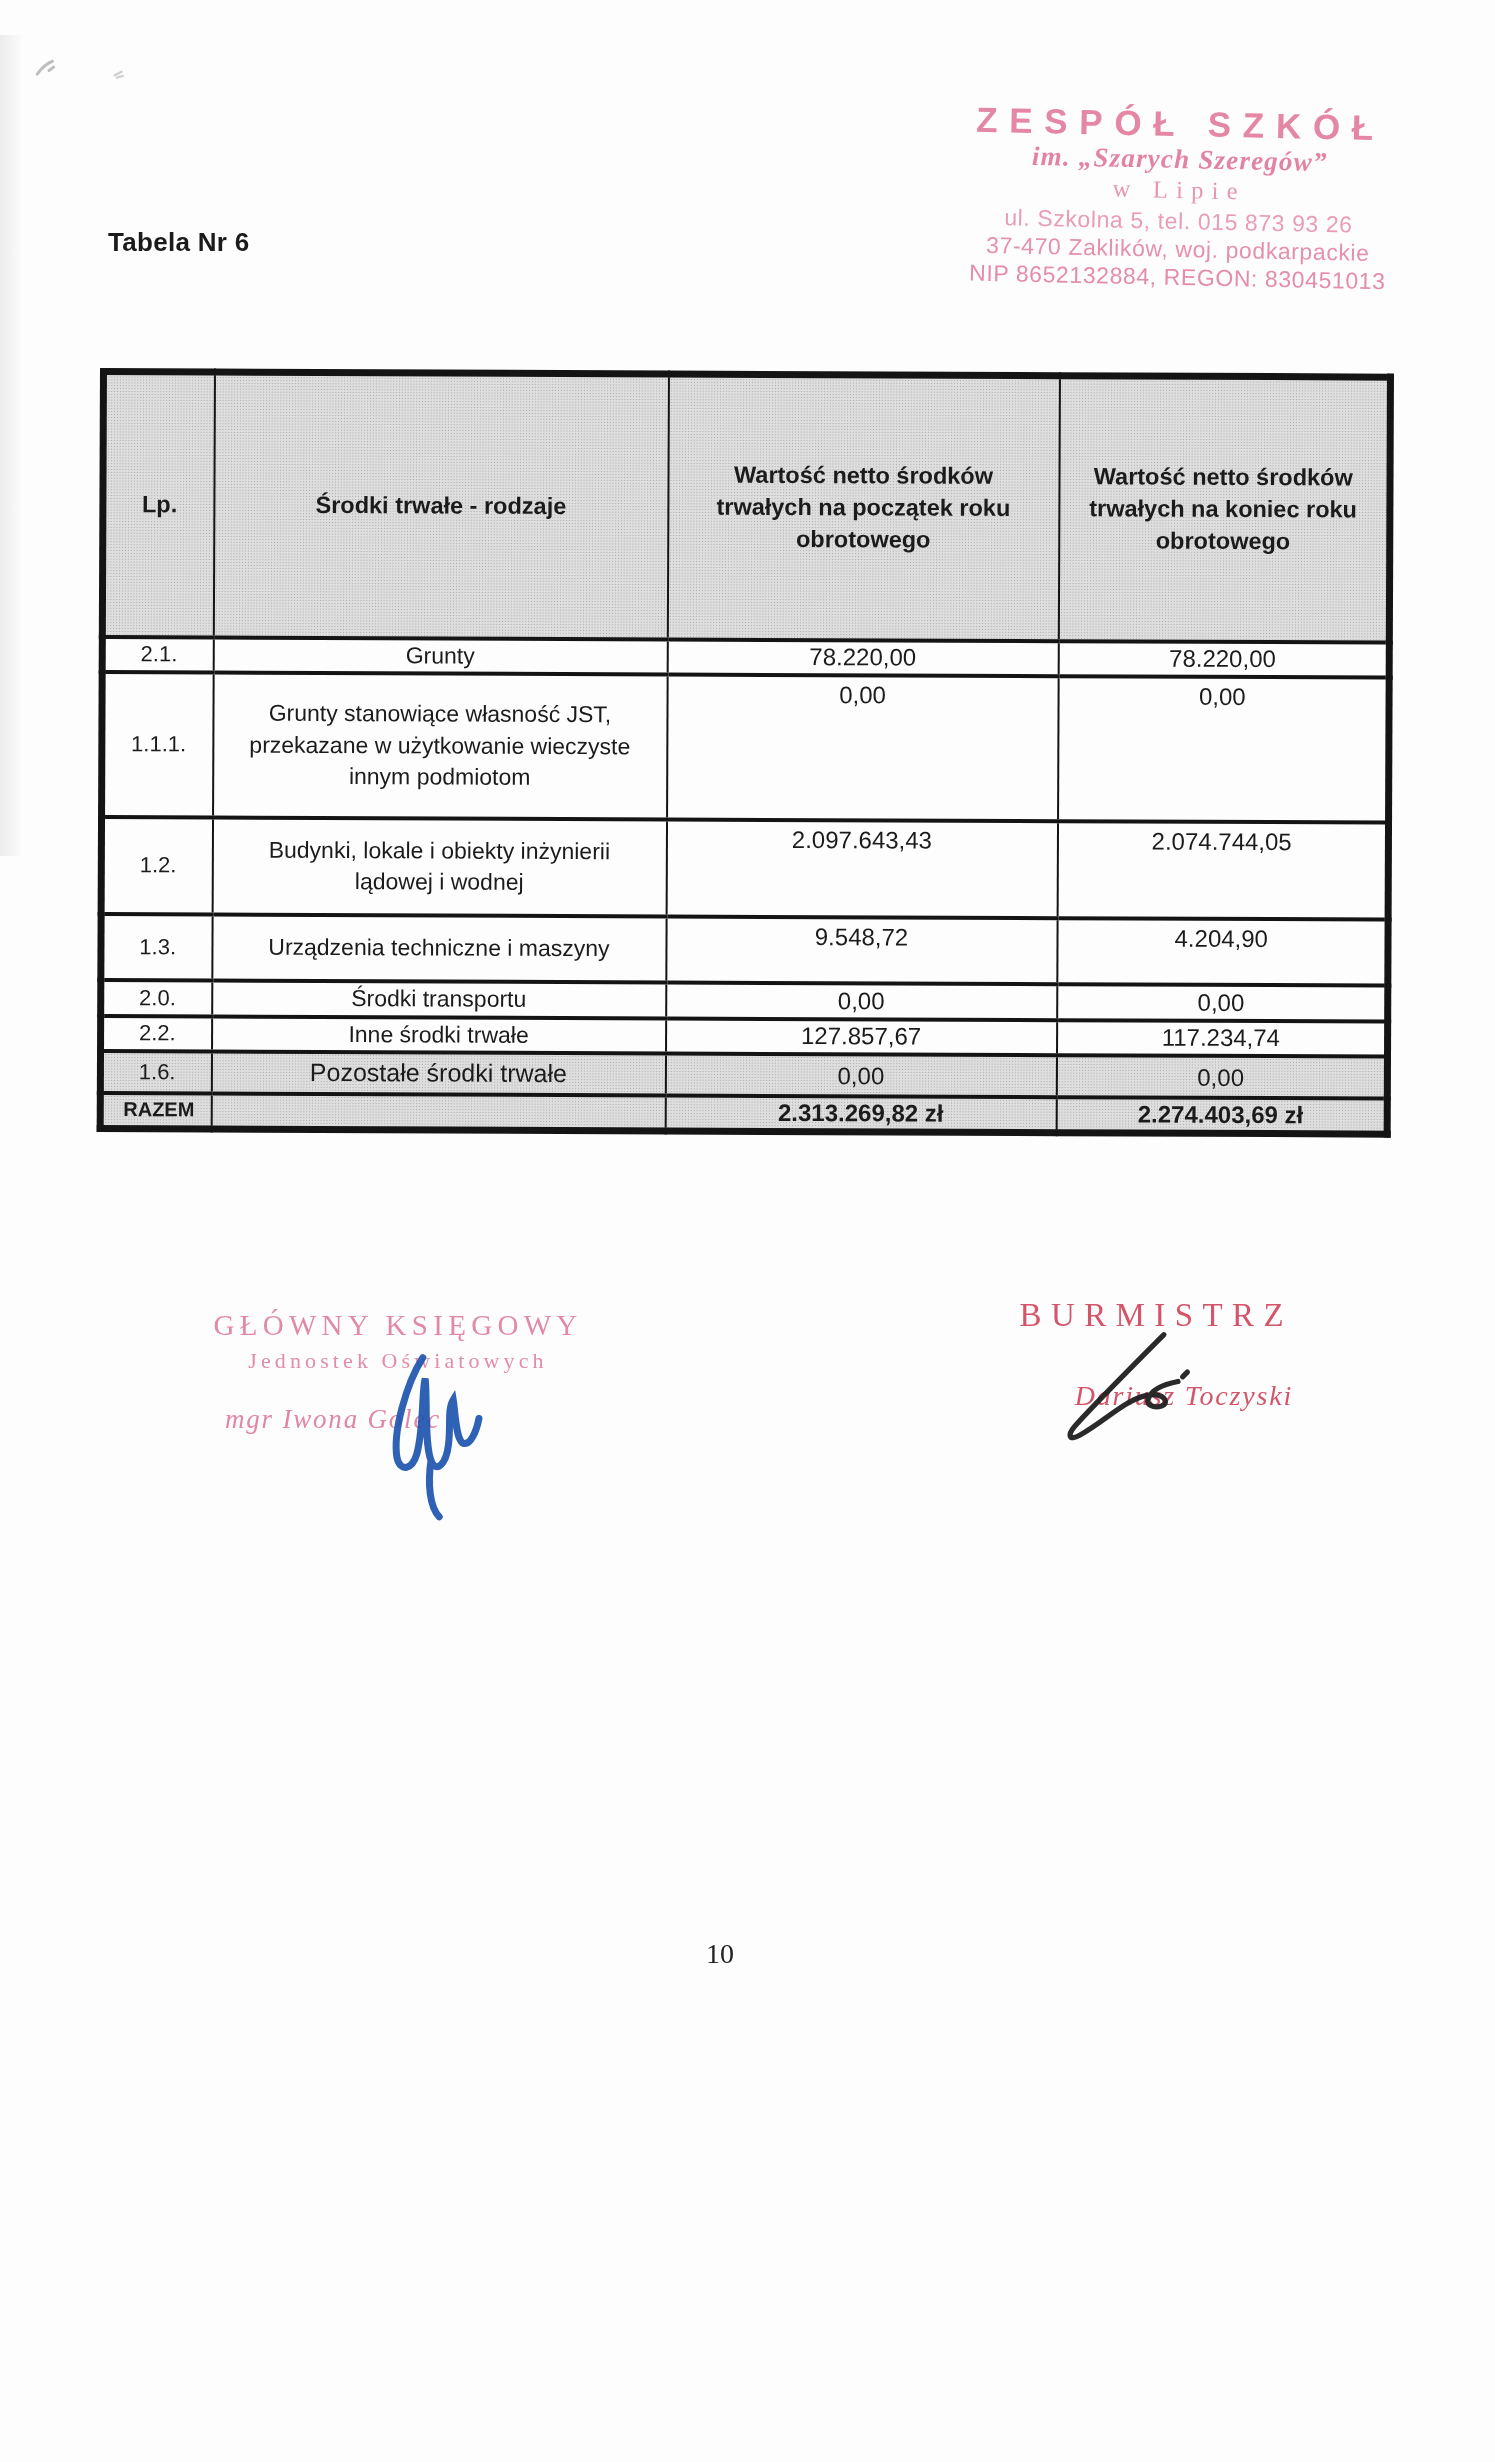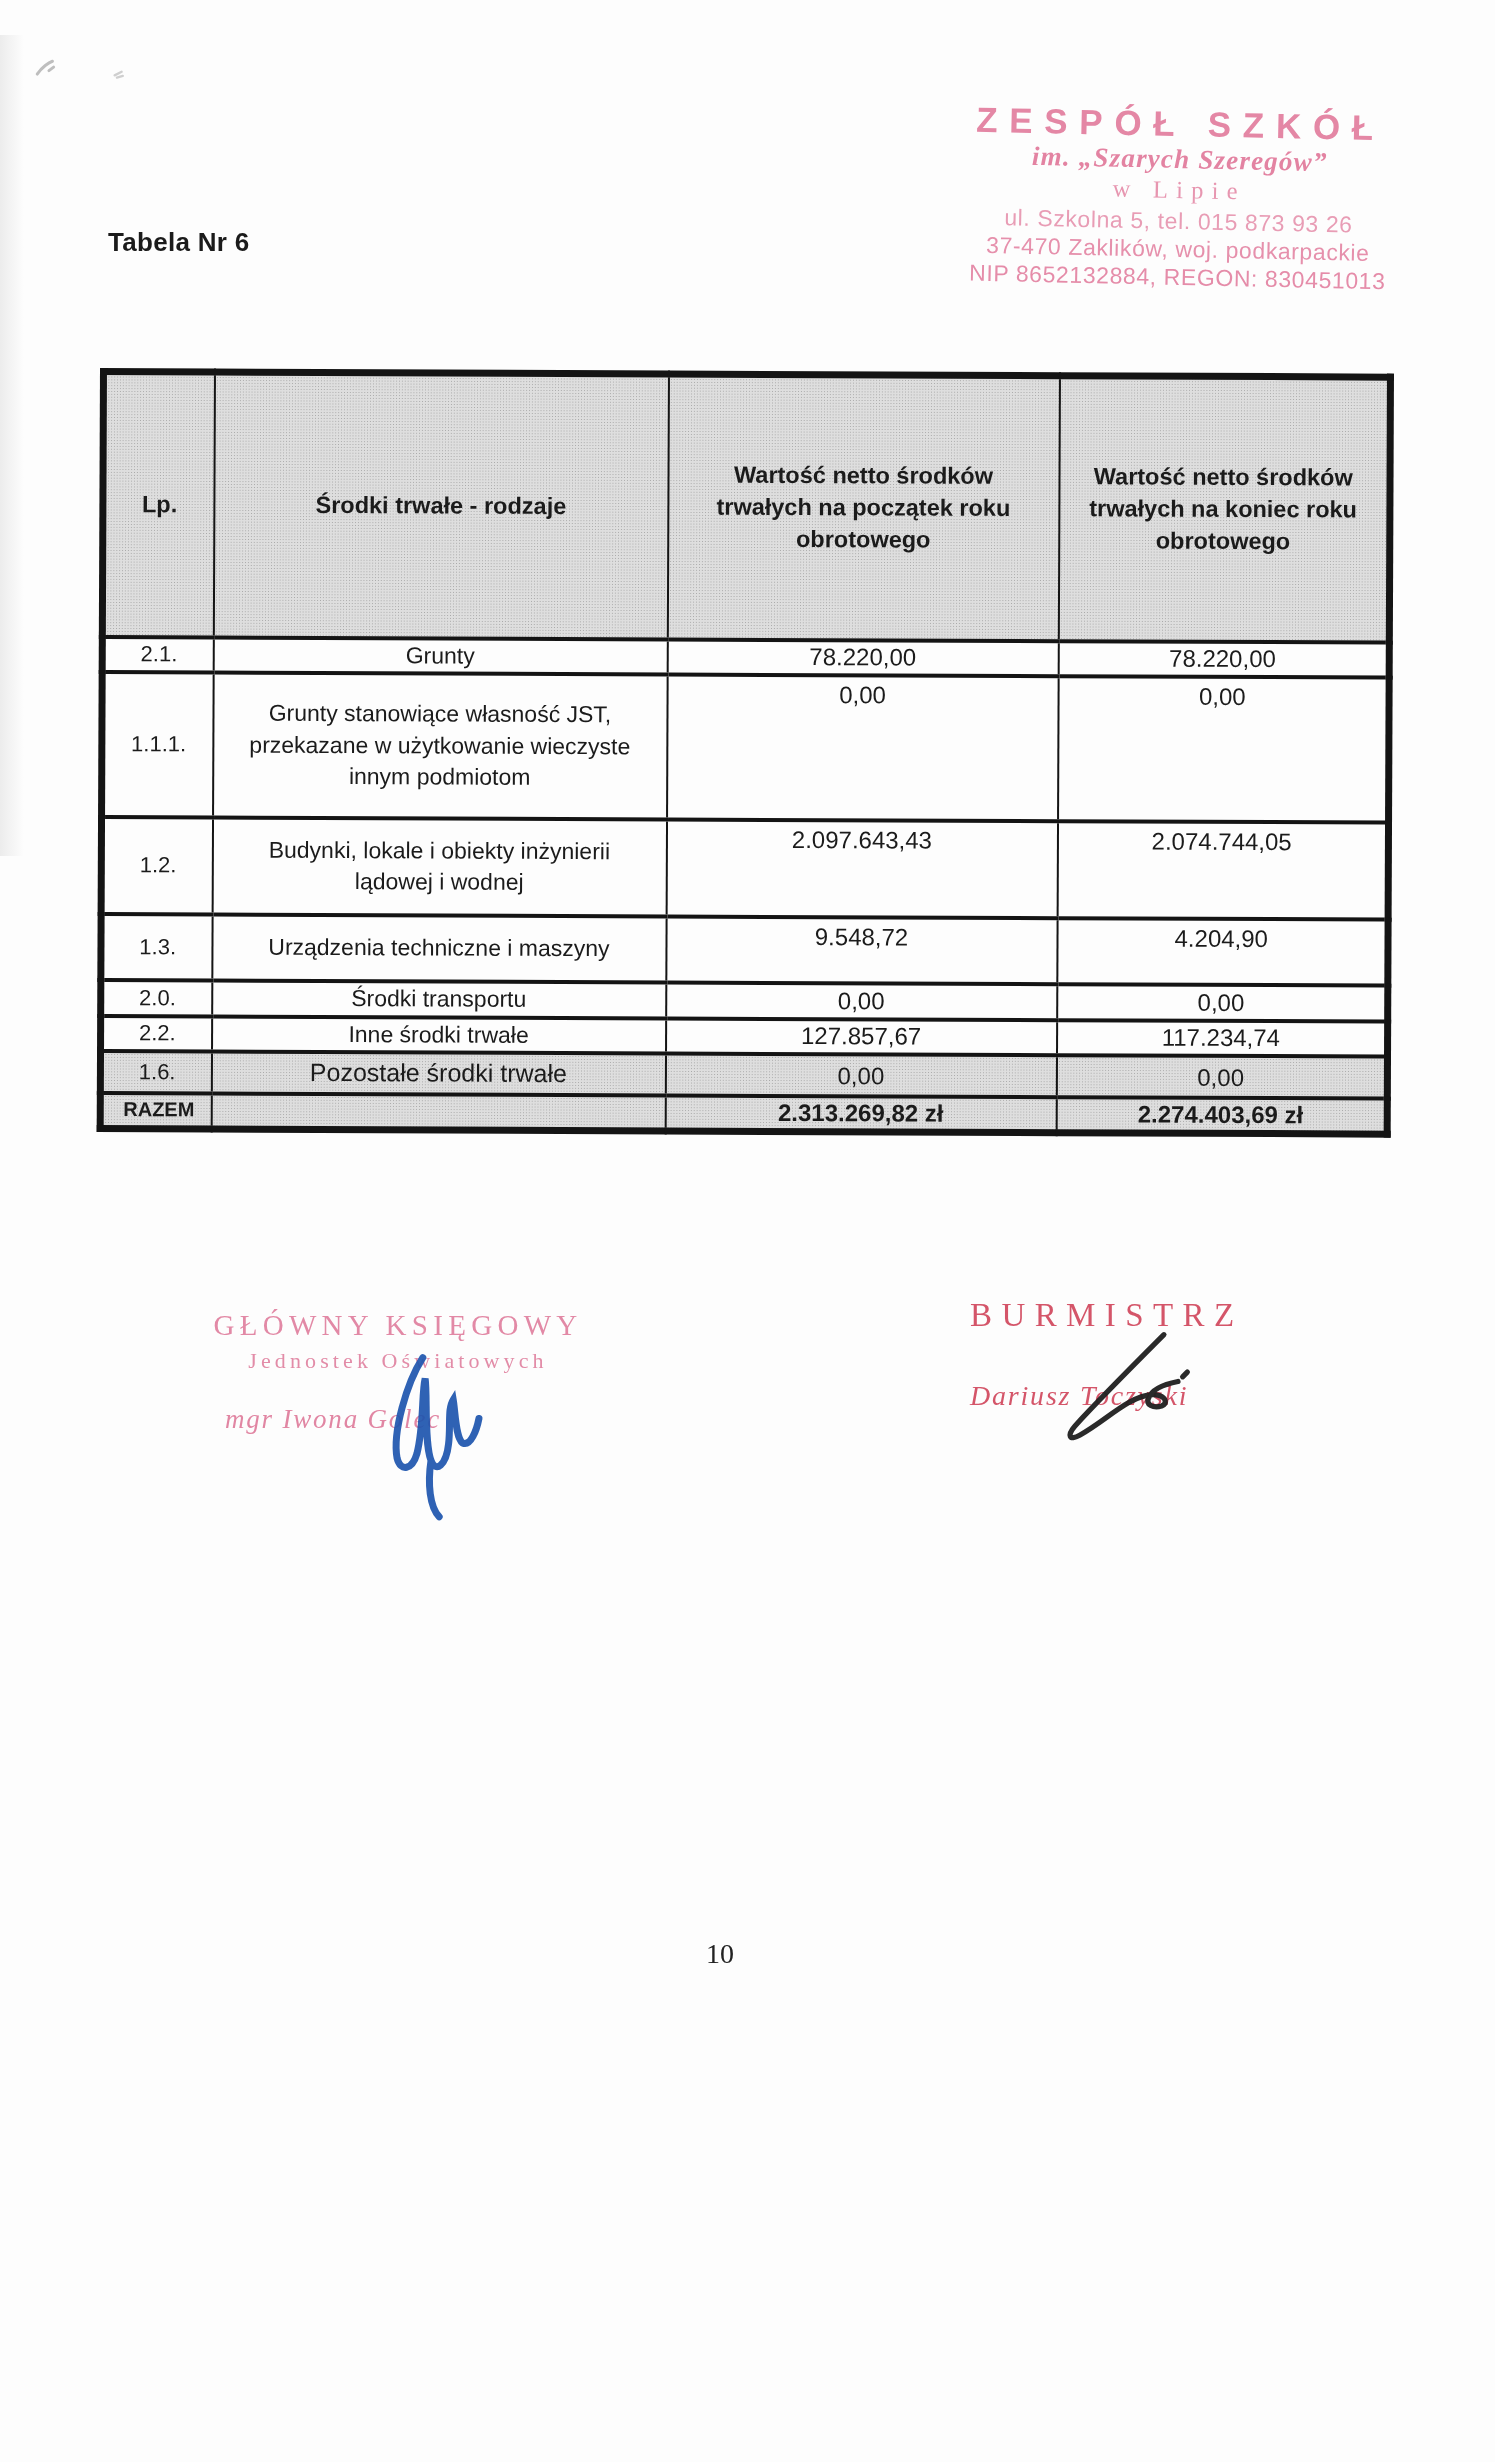--- a/index.html
+++ b/index.html
@@ -45,21 +45,21 @@
   .row-16 .val{vertical-align:bottom;padding-bottom:3.5px;}
   .total-label{font-size:20px;font-weight:bold;text-align:center;vertical-align:middle;padding-left:4.7px;}
   .total-val{font-size:24px;font-weight:bold;text-align:center;vertical-align:middle;}
   
   .sig-left{position:absolute;left:193px;top:1309px;width:410px;text-align:center;color:#e0809f;}
   .sig-left .s1{font-family:"Liberation Serif",serif;font-size:29px;letter-spacing:5.3px;opacity:.92;}
   .sig-left .s2{font-family:"Liberation Serif",serif;font-size:22px;letter-spacing:4.1px;margin-top:5.9px;opacity:.9;}
   .sig-left .s3{font-family:"Liberation Serif",serif;font-style:italic;font-size:27px;
     letter-spacing:1.8px;margin-top:30.5px;text-align:left;padding-left:32px;opacity:.95;}
   .ink-blue{position:absolute;left:369px;top:1348px;}
-  .sig-right{position:absolute;left:970px;top:1297px;width:281px;text-align:left;color:#d24d62;}
+  .sig-right{position:absolute;left:1012px;top:1297px;width:281px;text-align:right;color:#d24d62;}
   .sig-right .r1{font-family:"Liberation Serif",serif;font-size:33px;letter-spacing:9.4px;opacity:.95;}
   .sig-right .r2{font-family:"Liberation Serif",serif;font-style:italic;font-size:28px;
     letter-spacing:1.8px;margin-top:46px;opacity:.95;}
   .ink-black{position:absolute;left:1049px;top:1330px;}
   .page-number{position:absolute;left:706px;top:1897px;font-family:"Liberation Serif",serif;font-size:28px;color:#222;margin-top:41px;}
   .pen-marks{position:absolute;left:29px;top:53px;}
 </style>
 </head>
 <body>
 

